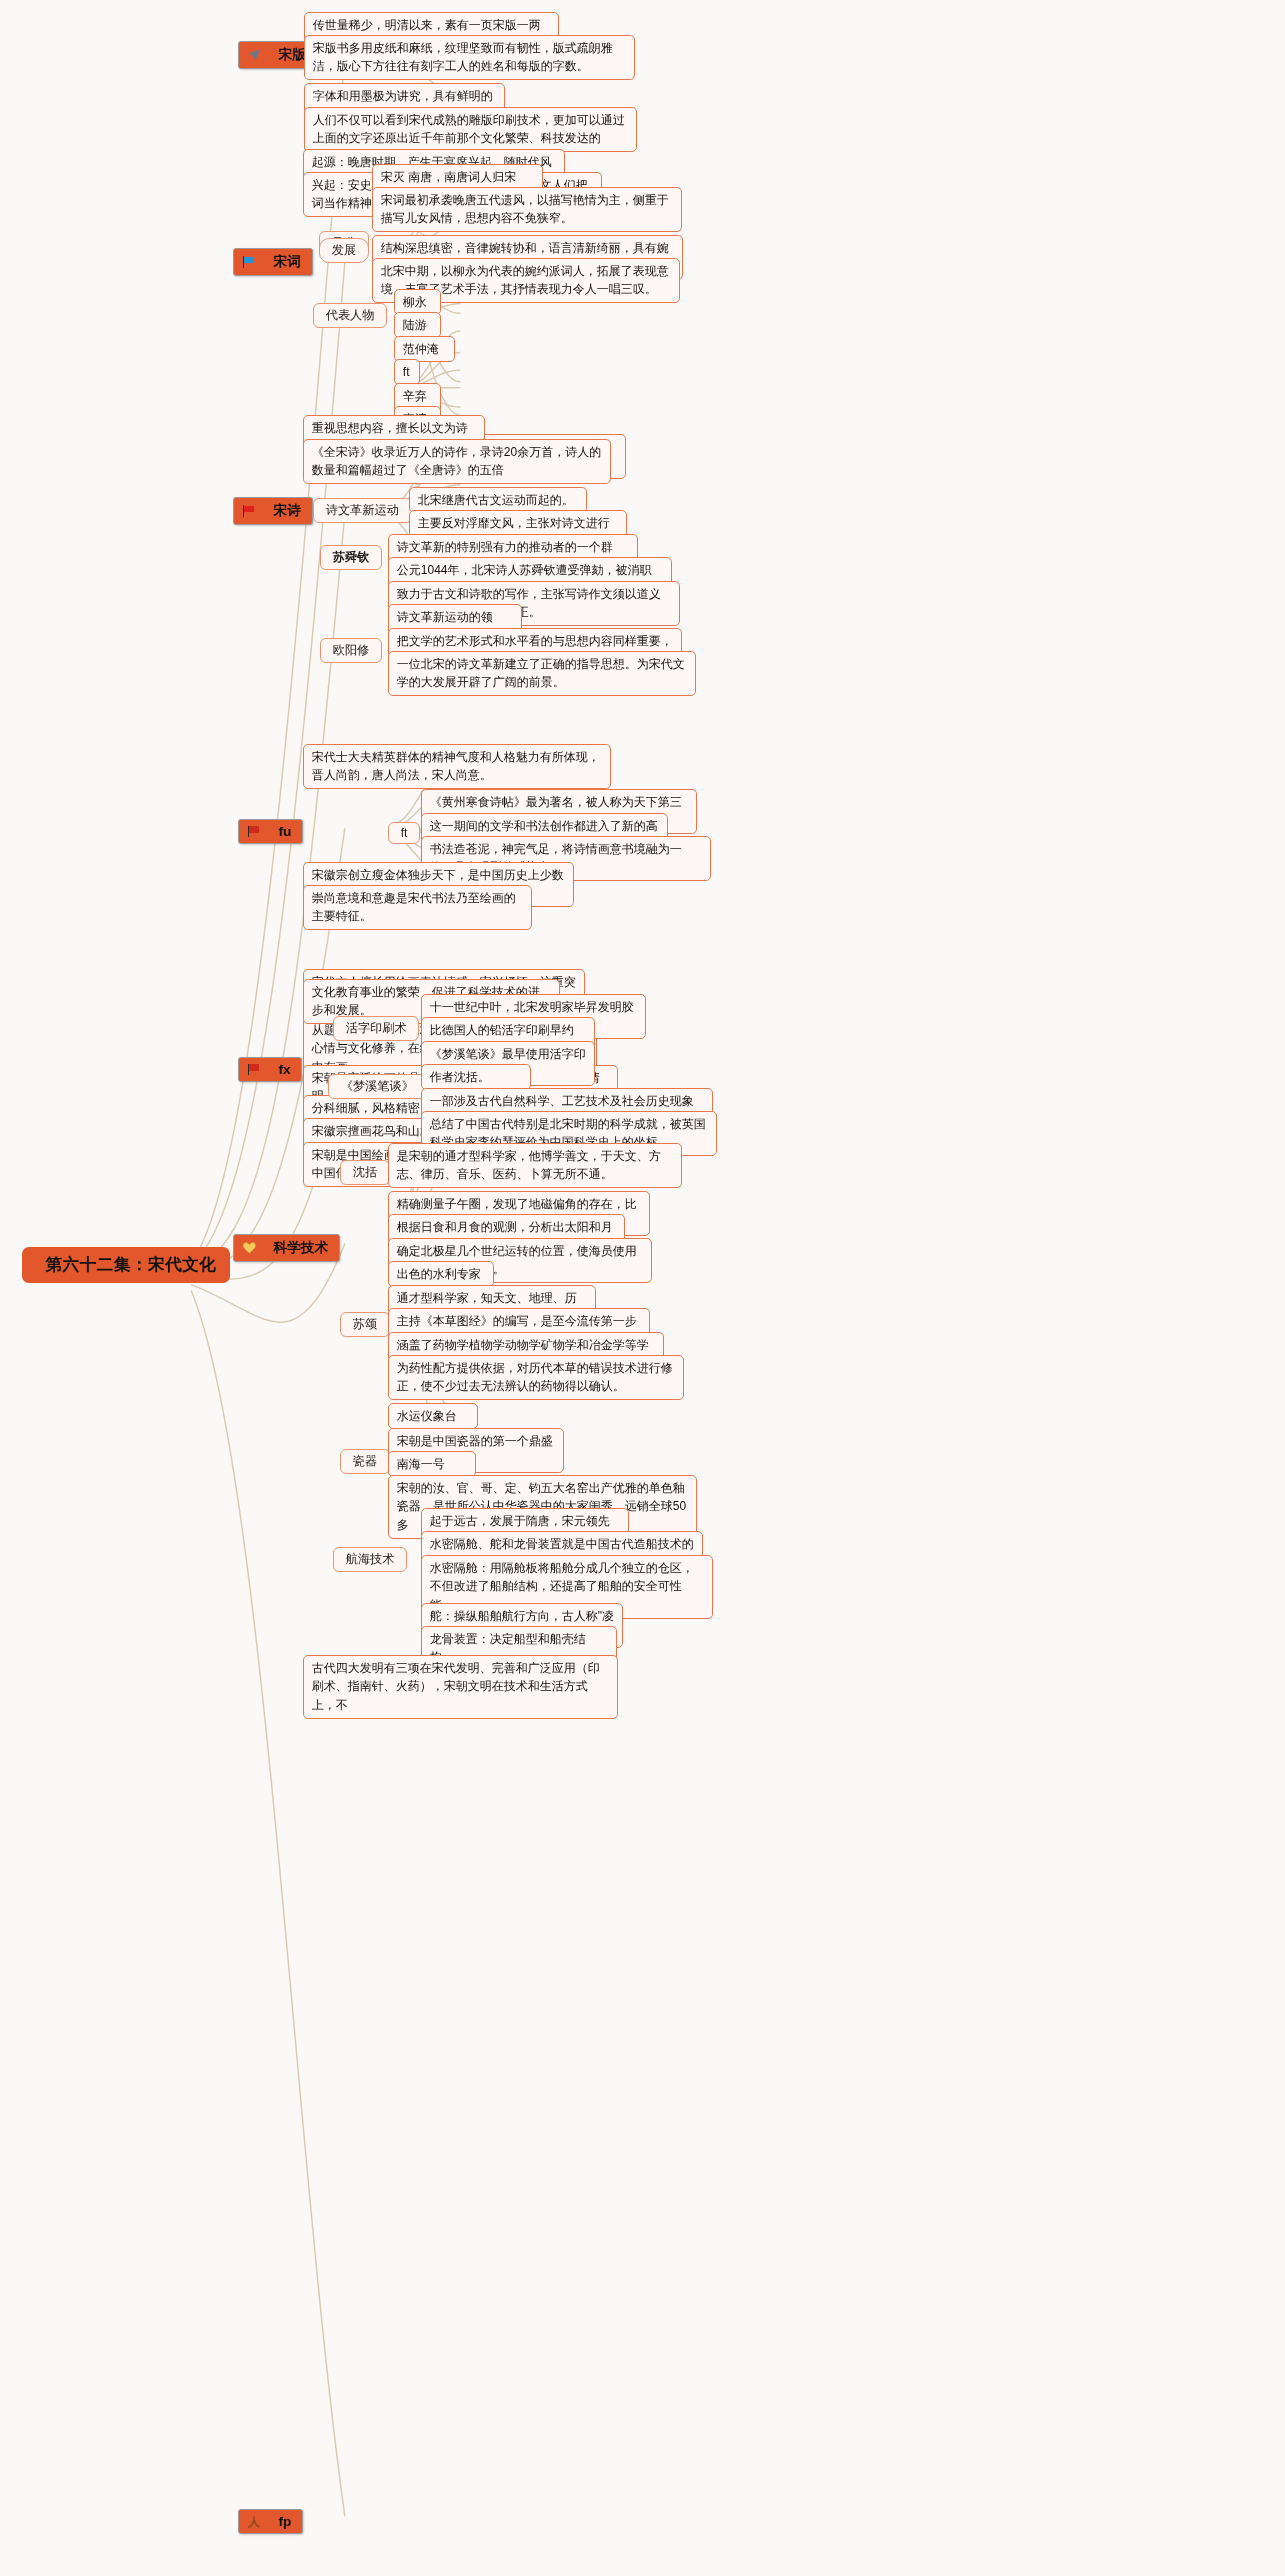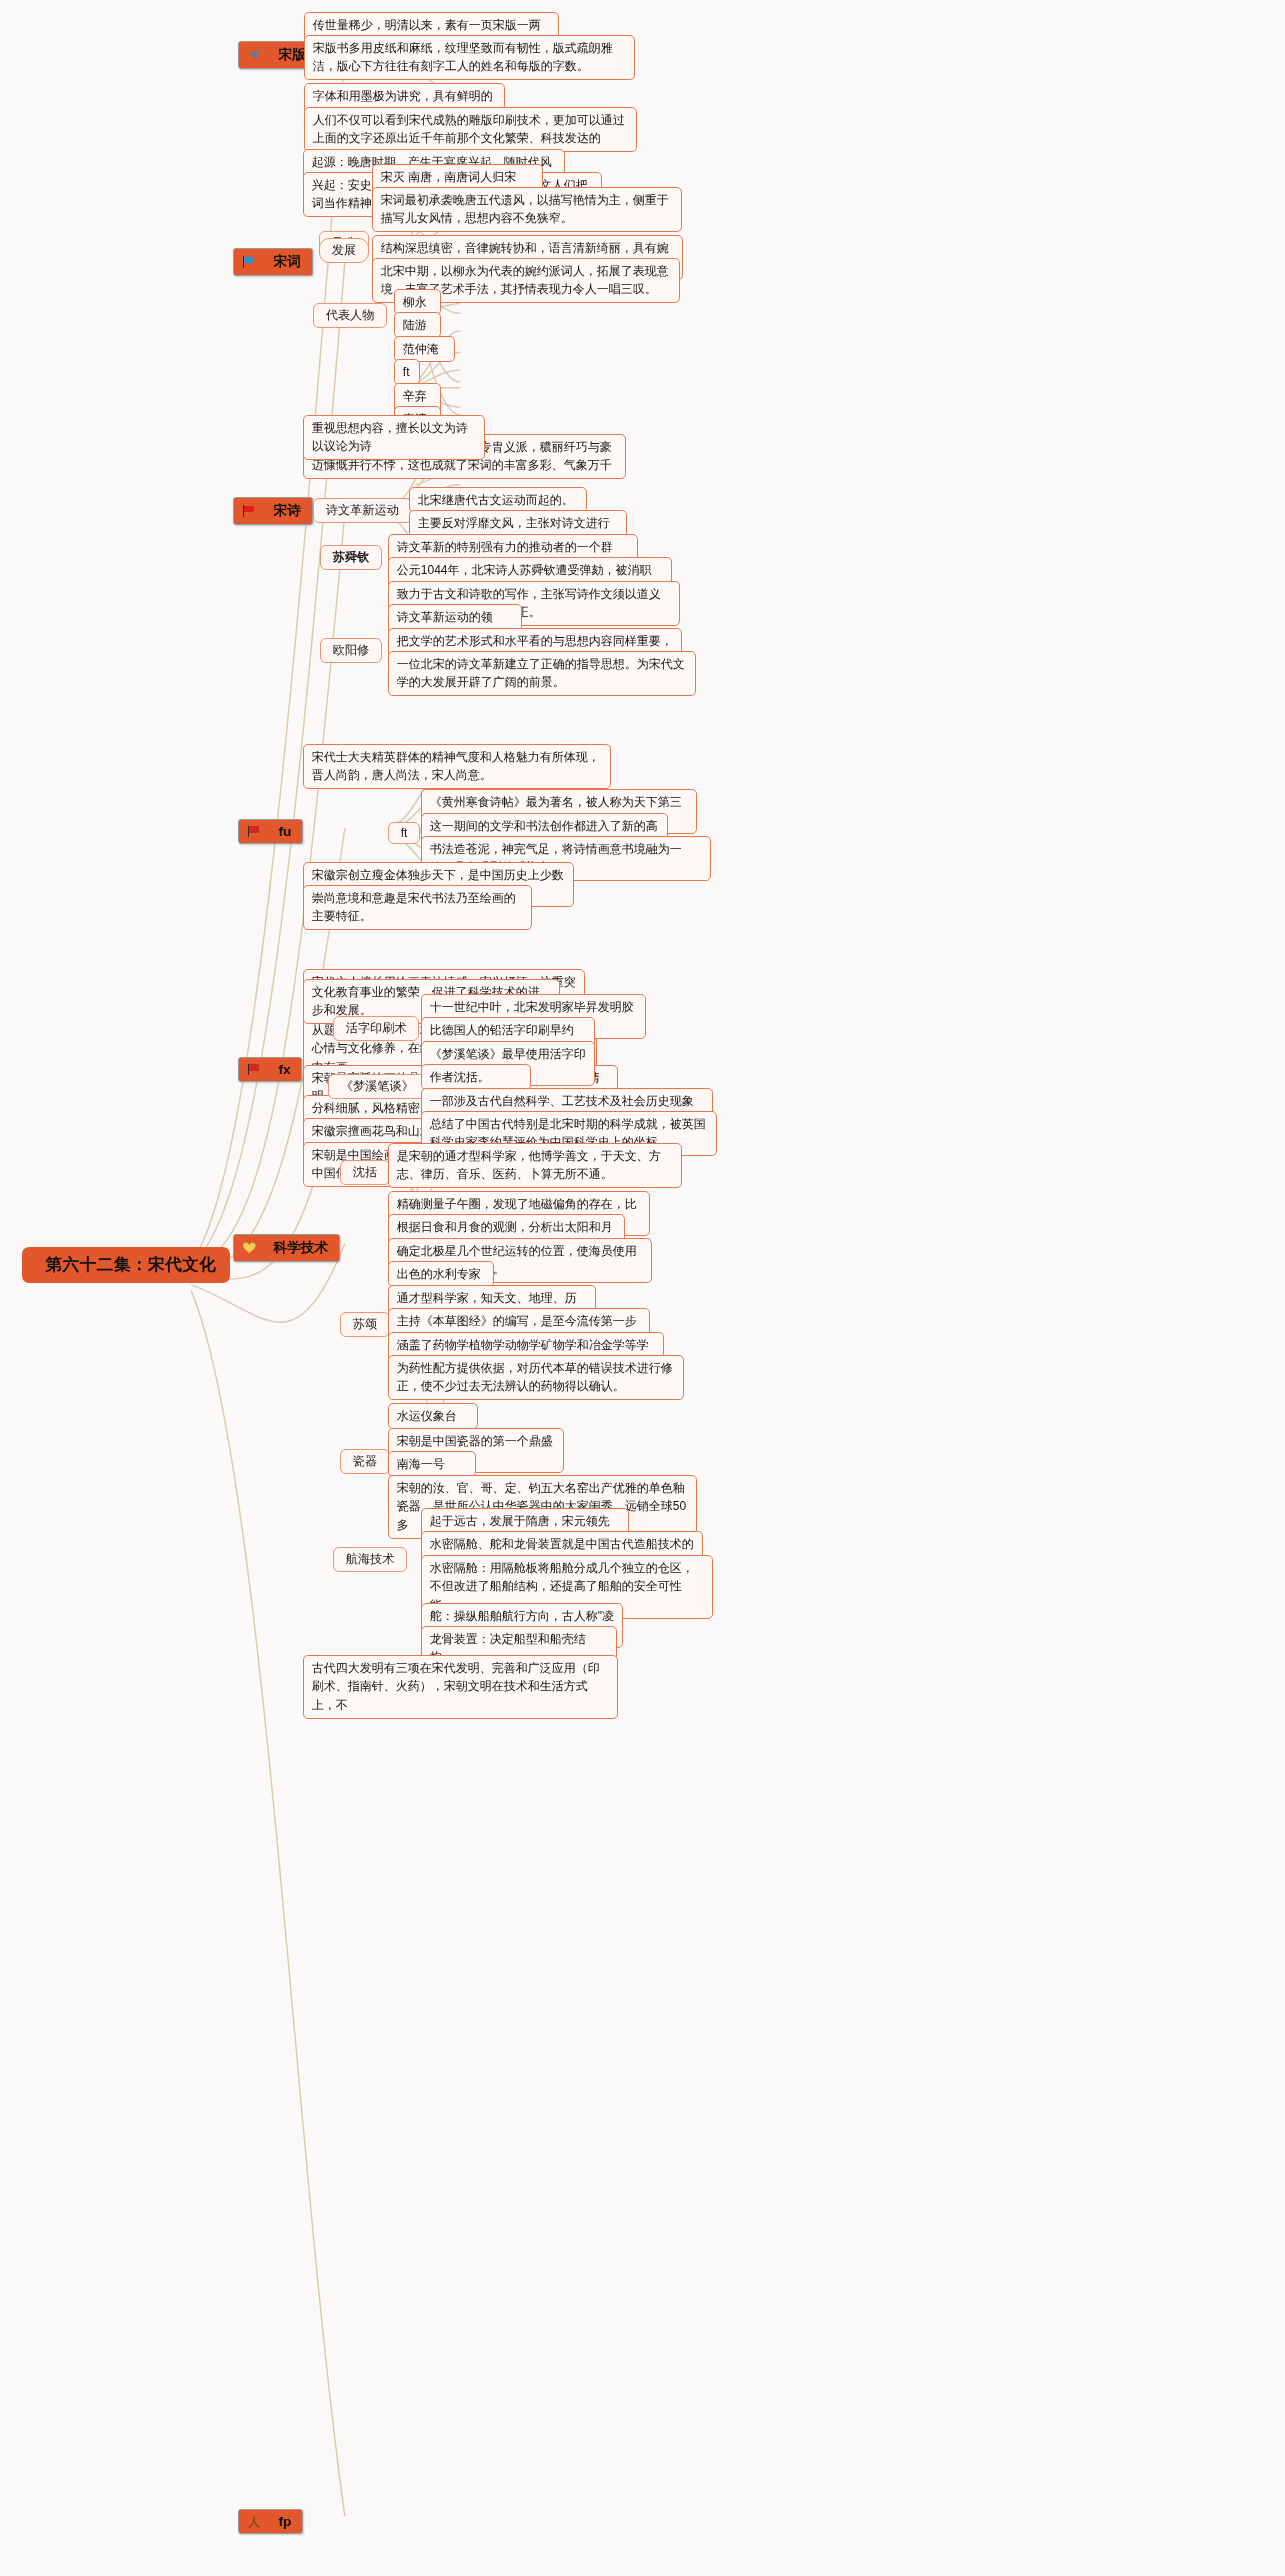--- a/index.html
+++ b/index.html
@@ -207,20 +207,21 @@
   <div class="node leaf" style="left:394px; top:383px; width:47px;">辛弃疾</div>
   <div class="node leaf" style="left:394px; top:406px; width:47px;">李清照</div>
 
   <div class="node leaf" style="left:303px; top:434px; width:323px;">宋代的许多词人风格多变，并不专胄义派，穠丽纤巧与豪迈慷慨并行不悖，这也成就了宋词的丰富多彩、气象万千</div>
 
   <div class="node lvl1" style="left:233px; top:497px;">
     <span class="ic flag flag-red"></span>
     <span>宋诗</span>
   </div>
   <div class="node leaf" style="left:303px; top:415px; width:182px;">重视思想内容，擅长以文为诗以议论为诗</div>
+  <div class="node leaf" style="left:303px; top:439px; width:308px;">《全宋诗》收录近万人的诗作，录诗20余万首，诗人的数量和篇幅超过了《全唐诗》的五倍</div>
 
   <div class="node lvl2" style="left:313px; top:498px;">诗文革新运动</div>
   <div class="node leaf" style="left:409px; top:487px; width:178px;">北宋继唐代古文运动而起的。</div>
   <div class="node leaf" style="left:409px; top:510px; width:218px;">主要反对浮靡文风，主张对诗文进行革新。</div>
 
   <div class="node lvl2" style="left:320px; top:545px;font-weight:bold;">苏舜钦</div>
   <div class="node leaf" style="left:388px; top:534px; width:250px;">诗文革新的特别强有力的推动者的一个群体。</div>
   <div class="node leaf" style="left:388px; top:557px; width:284px;">公元1044年，北宋诗人苏舜钦遭受弹劾，被消职来到苏州。</div>
   <div class="node leaf" style="left:388px; top:581px; width:292px;">致力于古文和诗歌的写作，主张写诗作文须以道义为旨归，不能雕琢以害正。</div>
   <div class="node leaf" style="left:388px; top:604px; width:134px;">诗文革新运动的领袖。</div>

